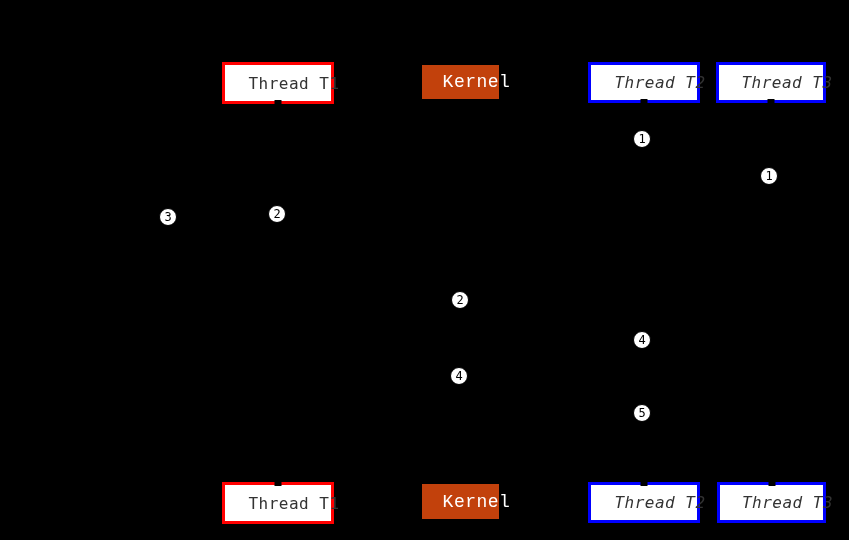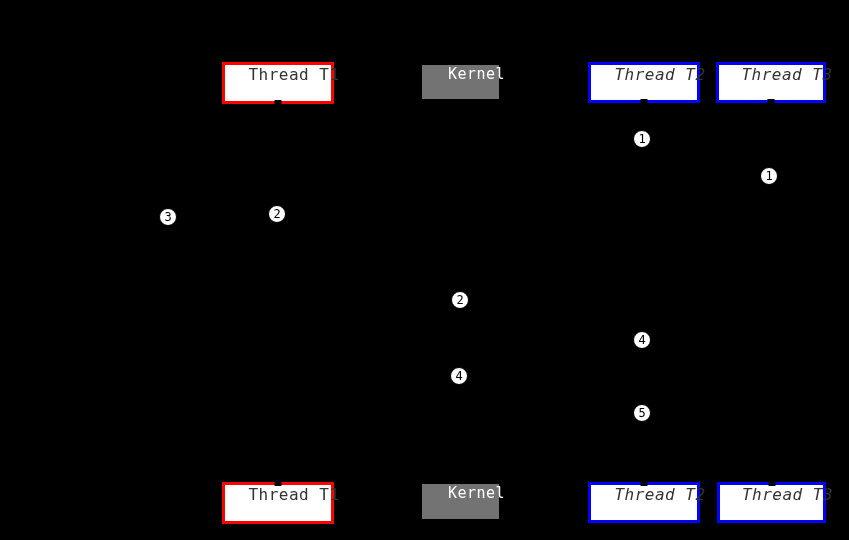--- a/index.html
+++ b/index.html
@@ -14,33 +14,35 @@
     background: #000000;
     font-family: "DejaVu Sans Mono", monospace;
     overflow: hidden;
   }
   .actor-box {
     position: absolute;
     box-sizing: border-box;
     background: #ffffff;
     color: #333333;
     display: flex;
+    align-items: center;
     justify-content: center;
     font-size: 16px;
     letter-spacing: 0.5px;
     white-space: nowrap;
     padding-left: 32px;
   }
   .border-red  { border: 3px solid #ff0000; }
   .border-blue { border: 3px solid #0000ff; font-style: italic; }
   .kernel-box {
-    background: #737373;
+    background: #c2410c;
     color: #ffffff;
     border: none;
-    font-size: 15px;
+    font-size: 18px;
+    font-family: Liberation Mono, monospace;
   }
   
   #t1-top     { left: 222px; top: 62px;  width: 112px; height: 42px; }
   #kernel-top { left: 422px; top: 65px;  width: 77px;  height: 34px; }
   #t2-top     { left: 588px; top: 62px;  width: 112px; height: 41px; }
   #t3-top     { left: 716px; top: 62px;  width: 110px; height: 41px; }
   #t1-bot     { left: 222px; top: 482px; width: 112px; height: 42px; }
   #kernel-bot { left: 422px; top: 484px; width: 77px;  height: 35px; }
   #t2-bot     { left: 588px; top: 482px; width: 112px; height: 41px; }
   #t3-bot     { left: 717px; top: 482px; width: 109px; height: 41px; }

